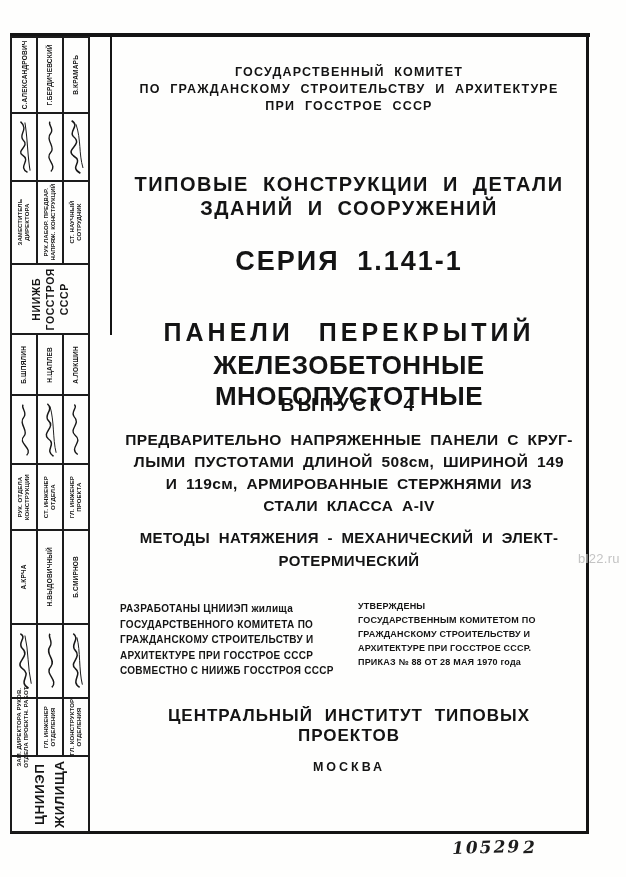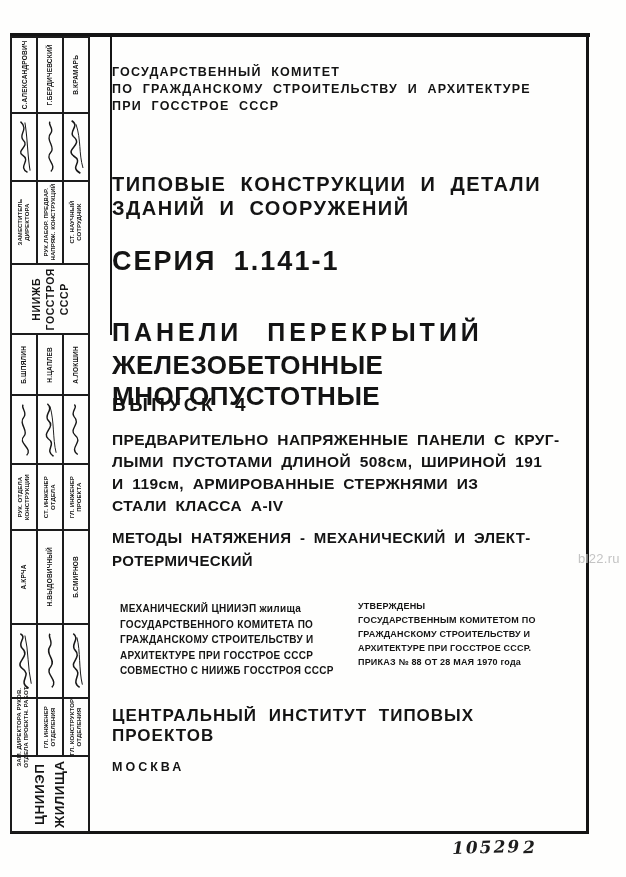--- a/index.html
+++ b/index.html
@@ -21,21 +21,21 @@
   .sig-cell svg{flex-shrink:0;transform:rotate(-90deg);}
   .col1{left:10px;width:28px;} .col2{left:36px;width:28px;} .col3{left:62px;width:28px;}
 
   .rA-name{top:36px;height:78px;}  .rA-sig{top:112px;height:70px;} .rA-title{top:180px;height:85px;}
   .rOrgA{top:263px;left:10px;width:80px;height:72px;}
   .rB-name{top:333px;height:63px;} .rB-sig{top:394px;height:71px;} .rB-title{top:463px;height:68px;}
   .rC-name{top:529px;height:96px;} .rC-sig{top:623px;height:76px;} .rC-title{top:697px;height:60px;}
   .rOrgC{top:755px;left:10px;width:80px;height:78px;}
 
   
-  .mblock{position:absolute;left:112px;width:474px;text-align:left;font-weight:700;
+  .mblock{position:absolute;left:112px;width:474px;text-align:center;font-weight:700;
           white-space:pre-line;color:#141414;}
   .committee{top:64px;font-size:12.5px;line-height:17px;letter-spacing:1.2px;word-spacing:5px;}
   .doctype{top:172px;font-size:20px;line-height:24px;letter-spacing:1.5px;word-spacing:7px;}
   .series{top:246px;font-size:27px;letter-spacing:2px;word-spacing:8px;}
   .title1{top:318px;font-size:25px;letter-spacing:4px;word-spacing:14px;}
   .title2{top:350px;font-size:26px;letter-spacing:.5px;word-spacing:10px;}
   .issue{top:394px;font-size:19px;letter-spacing:3.5px;word-spacing:10px;}
   .descr{top:429px;font-size:15.5px;line-height:22px;letter-spacing:.4px;word-spacing:4px;}
   .methods{top:526px;font-size:15px;line-height:23px;letter-spacing:.4px;word-spacing:4px;}
   .developed{top:601px;left:120px;width:244px;text-align:left;font-size:10px;
@@ -197,26 +197,26 @@
   <div class="mblock committee">ГОСУДАРСТВЕННЫЙ КОМИТЕТ
 ПО ГРАЖДАНСКОМУ СТРОИТЕЛЬСТВУ И АРХИТЕКТУРЕ
 ПРИ ГОССТРОЕ СССР</div>
   <div class="mblock doctype">ТИПОВЫЕ КОНСТРУКЦИИ И ДЕТАЛИ
 ЗДАНИЙ И СООРУЖЕНИЙ</div>
   <div class="mblock series">СЕРИЯ 1.141-1</div>
   <div class="mblock title1">ПАНЕЛИ ПЕРЕКРЫТИЙ</div>
   <div class="mblock title2">ЖЕЛЕЗОБЕТОННЫЕ МНОГОПУСТОТНЫЕ</div>
   <div class="mblock issue">ВЫПУСК 4</div>
   <div class="mblock descr">ПРЕДВАРИТЕЛЬНО НАПРЯЖЕННЫЕ ПАНЕЛИ С КРУГ-
-ЛЫМИ ПУСТОТАМИ ДЛИНОЙ 508см, ШИРИНОЙ 191
+ЛЫМИ ПУСТОТАМИ ДЛИНОЙ 508см, ШИРИНОЙ 149
 И 119см, АРМИРОВАННЫЕ СТЕРЖНЯМИ ИЗ
 СТАЛИ КЛАССА А-IV</div>
   <div class="mblock methods">МЕТОДЫ НАТЯЖЕНИЯ - МЕХАНИЧЕСКИЙ И ЭЛЕКТ-
 РОТЕРМИЧЕСКИЙ</div>
-  <div class="mblock developed">МЕХАНИЧЕСКИЙ ЦНИИЭП жилища
+  <div class="mblock developed">РАЗРАБОТАНЫ ЦНИИЭП жилища
 ГОСУДАРСТВЕННОГО КОМИТЕТА ПО
 ГРАЖДАНСКОМУ СТРОИТЕЛЬСТВУ И
 АРХИТЕКТУРЕ ПРИ ГОССТРОЕ СССР
 СОВМЕСТНО С НИИЖБ ГОССТРОЯ СССР</div>
   <div class="mblock approved">УТВЕРЖДЕНЫ
 ГОСУДАРСТВЕННЫМ КОМИТЕТОМ ПО
 ГРАЖДАНСКОМУ СТРОИТЕЛЬСТВУ И
 АРХИТЕКТУРЕ ПРИ ГОССТРОЕ СССР.
 ПРИКАЗ № 88 ОТ 28 МАЯ 1970 года</div>
   <div class="mblock institute">ЦЕНТРАЛЬНЫЙ ИНСТИТУТ ТИПОВЫХ ПРОЕКТОВ</div>

